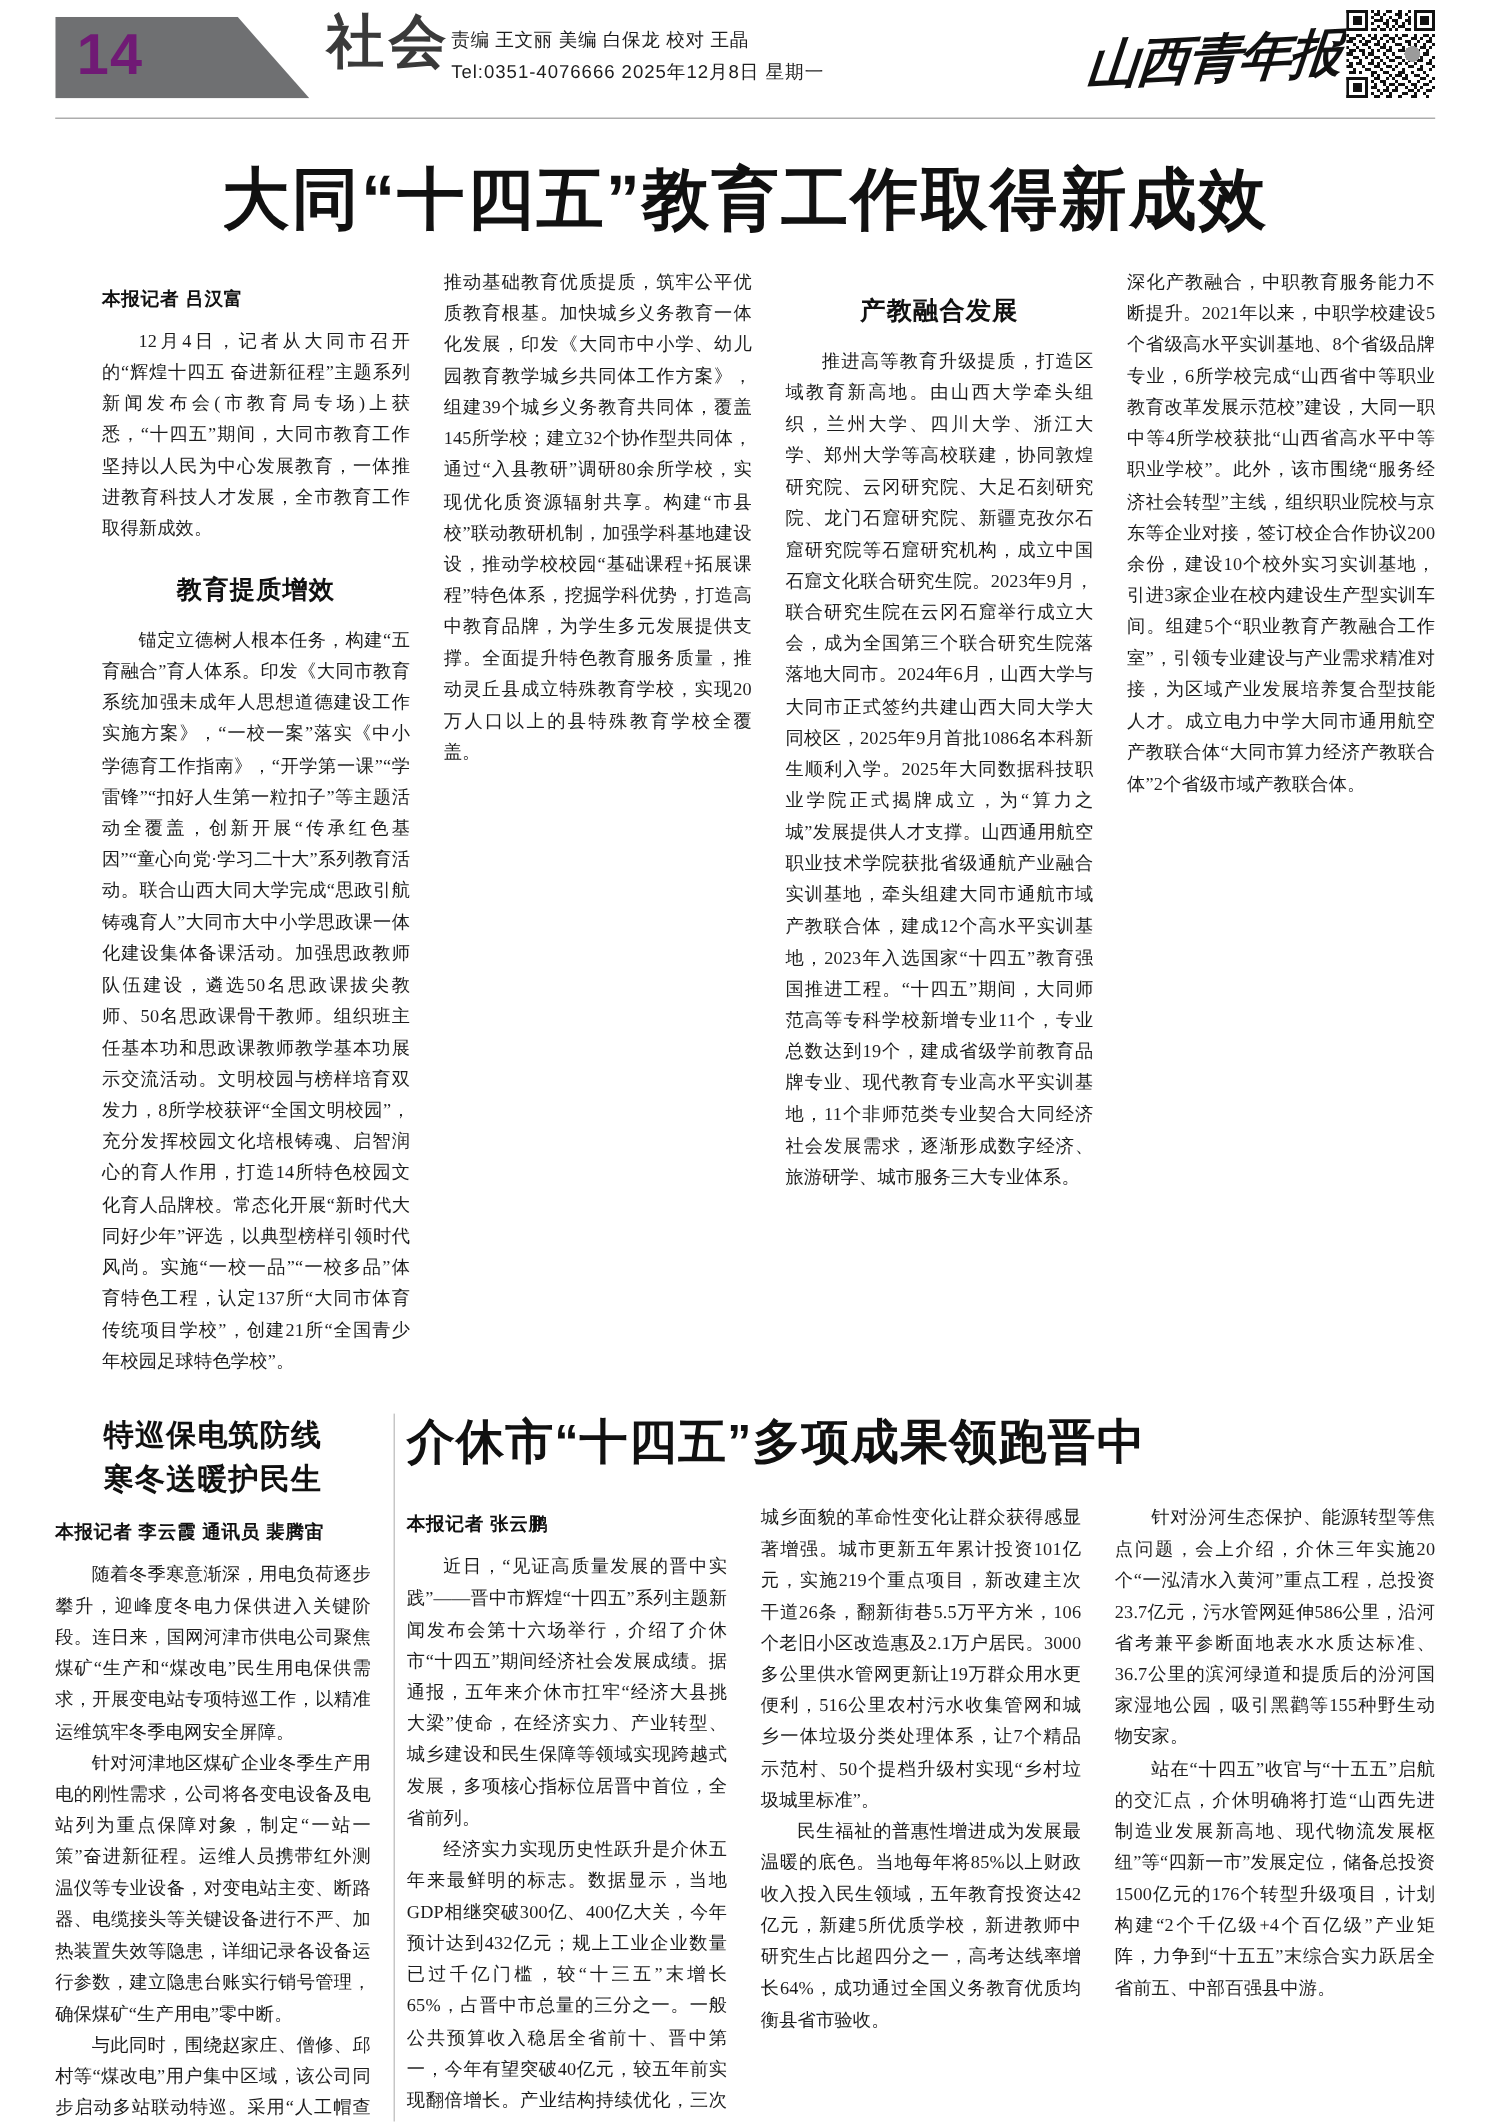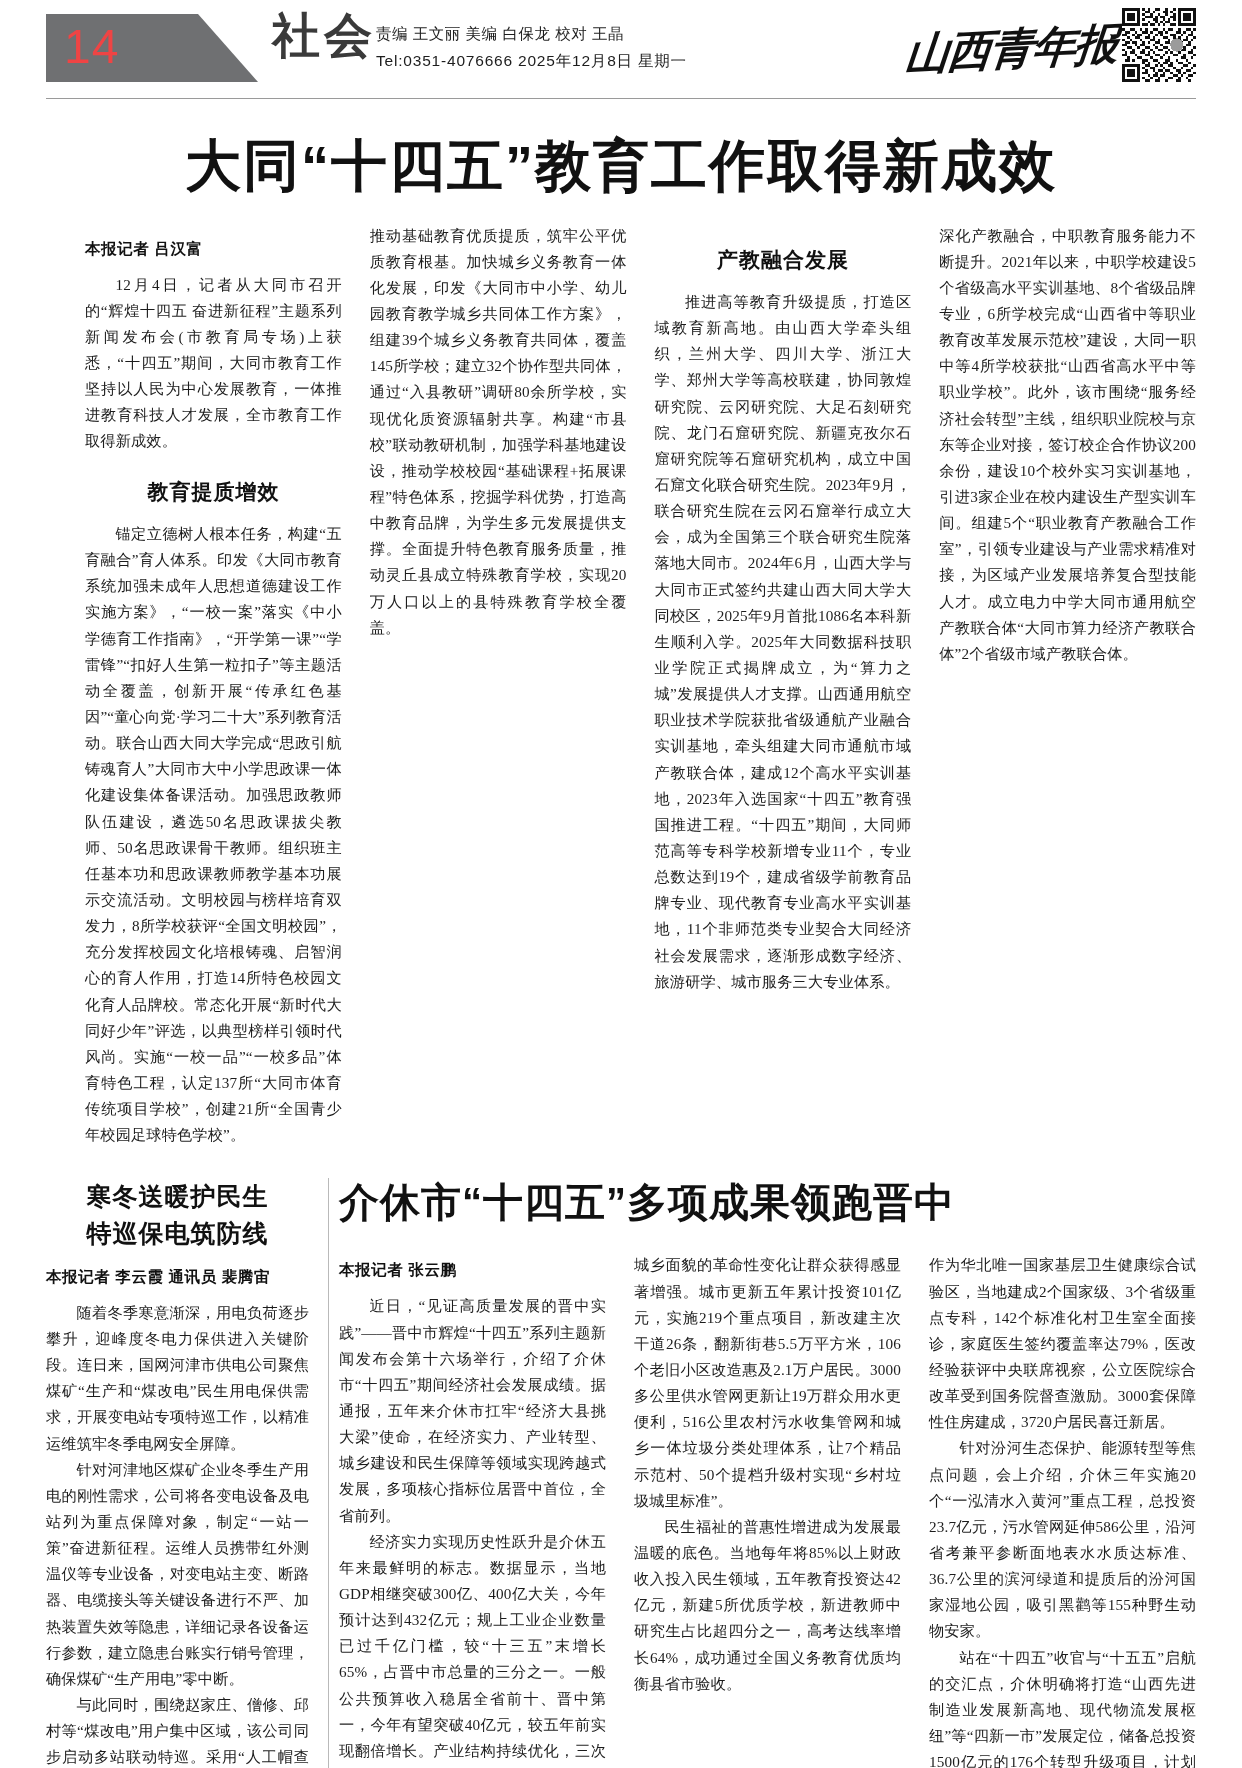--- a/index.html
+++ b/index.html
@@ -34,21 +34,21 @@
   .folio-shape{
     position:absolute;left:0;top:0;
     width:212px;height:68px;
     background:#6f7072;
     clip-path:polygon(0 0, 152px 0, 212px 68px, 0 68px);
   }
   .folio-num{
     position:absolute;left:18px;top:50%;
     transform:translateY(-52%);
     font-family:"Liberation Sans","DejaVu Sans",sans-serif;
-    font-size:48px;font-weight:400;color:#ef4444;
+    font-size:48px;font-weight:700;color:#701a75;
     letter-spacing:1px;
     line-height:1;
   }
   .section-name{
     flex:0 0 auto;
     margin-left:14px;margin-top:8px;
     font-family:"Liberation Serif","DejaVu Serif",serif;
     font-size:48px;font-weight:700;
     color:#3a3a3a;
     letter-spacing:4px;
@@ -436,22 +436,22 @@
     </div>
     <div class="colbox">
       <p class="bt noind">深化产教融合，中职教育服务能力不断提升。2021年以来，中职学校建设5个省级高水平实训基地、8个省级品牌专业，6所学校完成“山西省中等职业教育改革发展示范校”建设，大同一职中等4所学校获批“山西省高水平中等职业学校”。此外，该市围绕“服务经济社会转型”主线，组织职业院校与京东等企业对接，签订校企合作协议200余份，建设10个校外实习实训基地，引进3家企业在校内建设生产型实训车间。组建5个“职业教育产教融合工作室”，引领专业建设与产业需求精准对接，为区域产业发展培养复合型技能人才。成立电力中学大同市通用航空产教联合体“大同市算力经济产教联合体”2个省级市域产教联合体。</p>
     </div>
   </div>
 
   <div class="lower">
     <div class="divider-v"></div>
 
     <div class="colbox">
+      <div class="h-side">特巡保电筑防线</div>
       <div class="h-side">寒冬送暖护民生</div>
-      <div class="h-side">特巡保电筑防线</div>
       <div class="byline">本报记者 李云霞 通讯员 裴腾宙</div>
       <p class="bt">随着冬季寒意渐深，用电负荷逐步攀升，迎峰度冬电力保供进入关键阶段。连日来，国网河津市供电公司聚焦煤矿“生产和“煤改电”民生用电保供需求，开展变电站专项特巡工作，以精准运维筑牢冬季电网安全屏障。</p>
       <p class="bt">针对河津地区煤矿企业冬季生产用电的刚性需求，公司将各变电设备及电站列为重点保障对象，制定“一站一策”奋进新征程。运维人员携带红外测温仪等专业设备，对变电站主变、断路器、电缆接头等关键设备进行不严、加热装置失效等隐患，详细记录各设备运行参数，建立隐患台账实行销号管理，确保煤矿“生产用电”零中断。</p>
       <p class="bt">与此同时，围绕赵家庄、僧修、邱村等“煤改电”用户集中区域，该公司同步启动多站联动特巡。采用“人工帽查+科技赋能”模式，一方面对变电站内变压器、母线等设备开展胶风或巡检，精准监测设备运行温度与负载情况；另一方面依托电网可视化监控平台进行跟踪采暖度风险。“现在电采暖开得足，屋里暖烘烘的，多亏供电公司时常来检查，用电暖和更放心。”僧楼镇村民对上门巡检的工作人员说道。</p>
 
     </div>
 
     <div class="colbox">
       <h2 class="h-sec">介休市“十四五”多项成果领跑晋中</h2>
       <div class="cols3">
@@ -461,21 +461,20 @@
           <p class="bt">经济实力实现历史性跃升是介休五年来最鲜明的标志。数据显示，当地GDP相继突破300亿、400亿大关，今年预计达到432亿元；规上工业企业数量已过千亿门槛，较“十三五”末增长65%，占晋中市总量的三分之一。一般公共预算收入稳居全省前十、晋中第一，今年有望突破40亿元，较五年前实现翻倍增长。产业结构持续优化，三次产业比例调整为1.6∶48.5∶49.9，形成稳固的“三二一”格局，服务业已撑起经济发展的“半壁江山”。</p>
 
         </div>
         <div class="colbox">
           <div class="spacer-8"></div>
           <p class="bt noind">城乡面貌的革命性变化让群众获得感显著增强。城市更新五年累计投资101亿元，实施219个重点项目，新改建主次干道26条，翻新街巷5.5万平方米，106个老旧小区改造惠及2.1万户居民。3000多公里供水管网更新让19万群众用水更便利，516公里农村污水收集管网和城乡一体垃圾分类处理体系，让7个精品示范村、50个提档升级村实现“乡村垃圾城里标准”。</p>
           <p class="bt">民生福祉的普惠性增进成为发展最温暖的底色。当地每年将85%以上财政收入投入民生领域，五年教育投资达42亿元，新建5所优质学校，新进教师中研究生占比超四分之一，高考达线率增长64%，成功通过全国义务教育优质均衡县省市验收。</p>
         </div>
         <div class="colbox">
           <div class="spacer-8"></div>
-          <p class="bt noind">作为华北唯一国家基层卫生健康综合试验区，当地建成2个国家级、3个省级重点专科，142个标准化村卫生室全面接诊，家庭医生签约覆盖率达79%，医改经验获评中央联席视察，公立医院综合改革受到国务院督查激励。3000套保障性住房建成，3720户居民喜迁新居。</p>
           <p class="bt">针对汾河生态保护、能源转型等焦点问题，会上介绍，介休三年实施20个“一泓清水入黄河”重点工程，总投资23.7亿元，污水管网延伸586公里，沿河省考兼平参断面地表水水质达标准、36.7公里的滨河绿道和提质后的汾河国家湿地公园，吸引黑鹳等155种野生动物安家。</p>
           <p class="bt">站在“十四五”收官与“十五五”启航的交汇点，介休明确将打造“山西先进制造业发展新高地、现代物流发展枢纽”等“四新一市”发展定位，储备总投资1500亿元的176个转型升级项目，计划构建“2个千亿级+4个百亿级”产业矩阵，力争到“十五五”末综合实力跃居全省前五、中部百强县中游。</p>
         </div>
       </div>
 
     </div>
   </div>
 
 </div>
 

